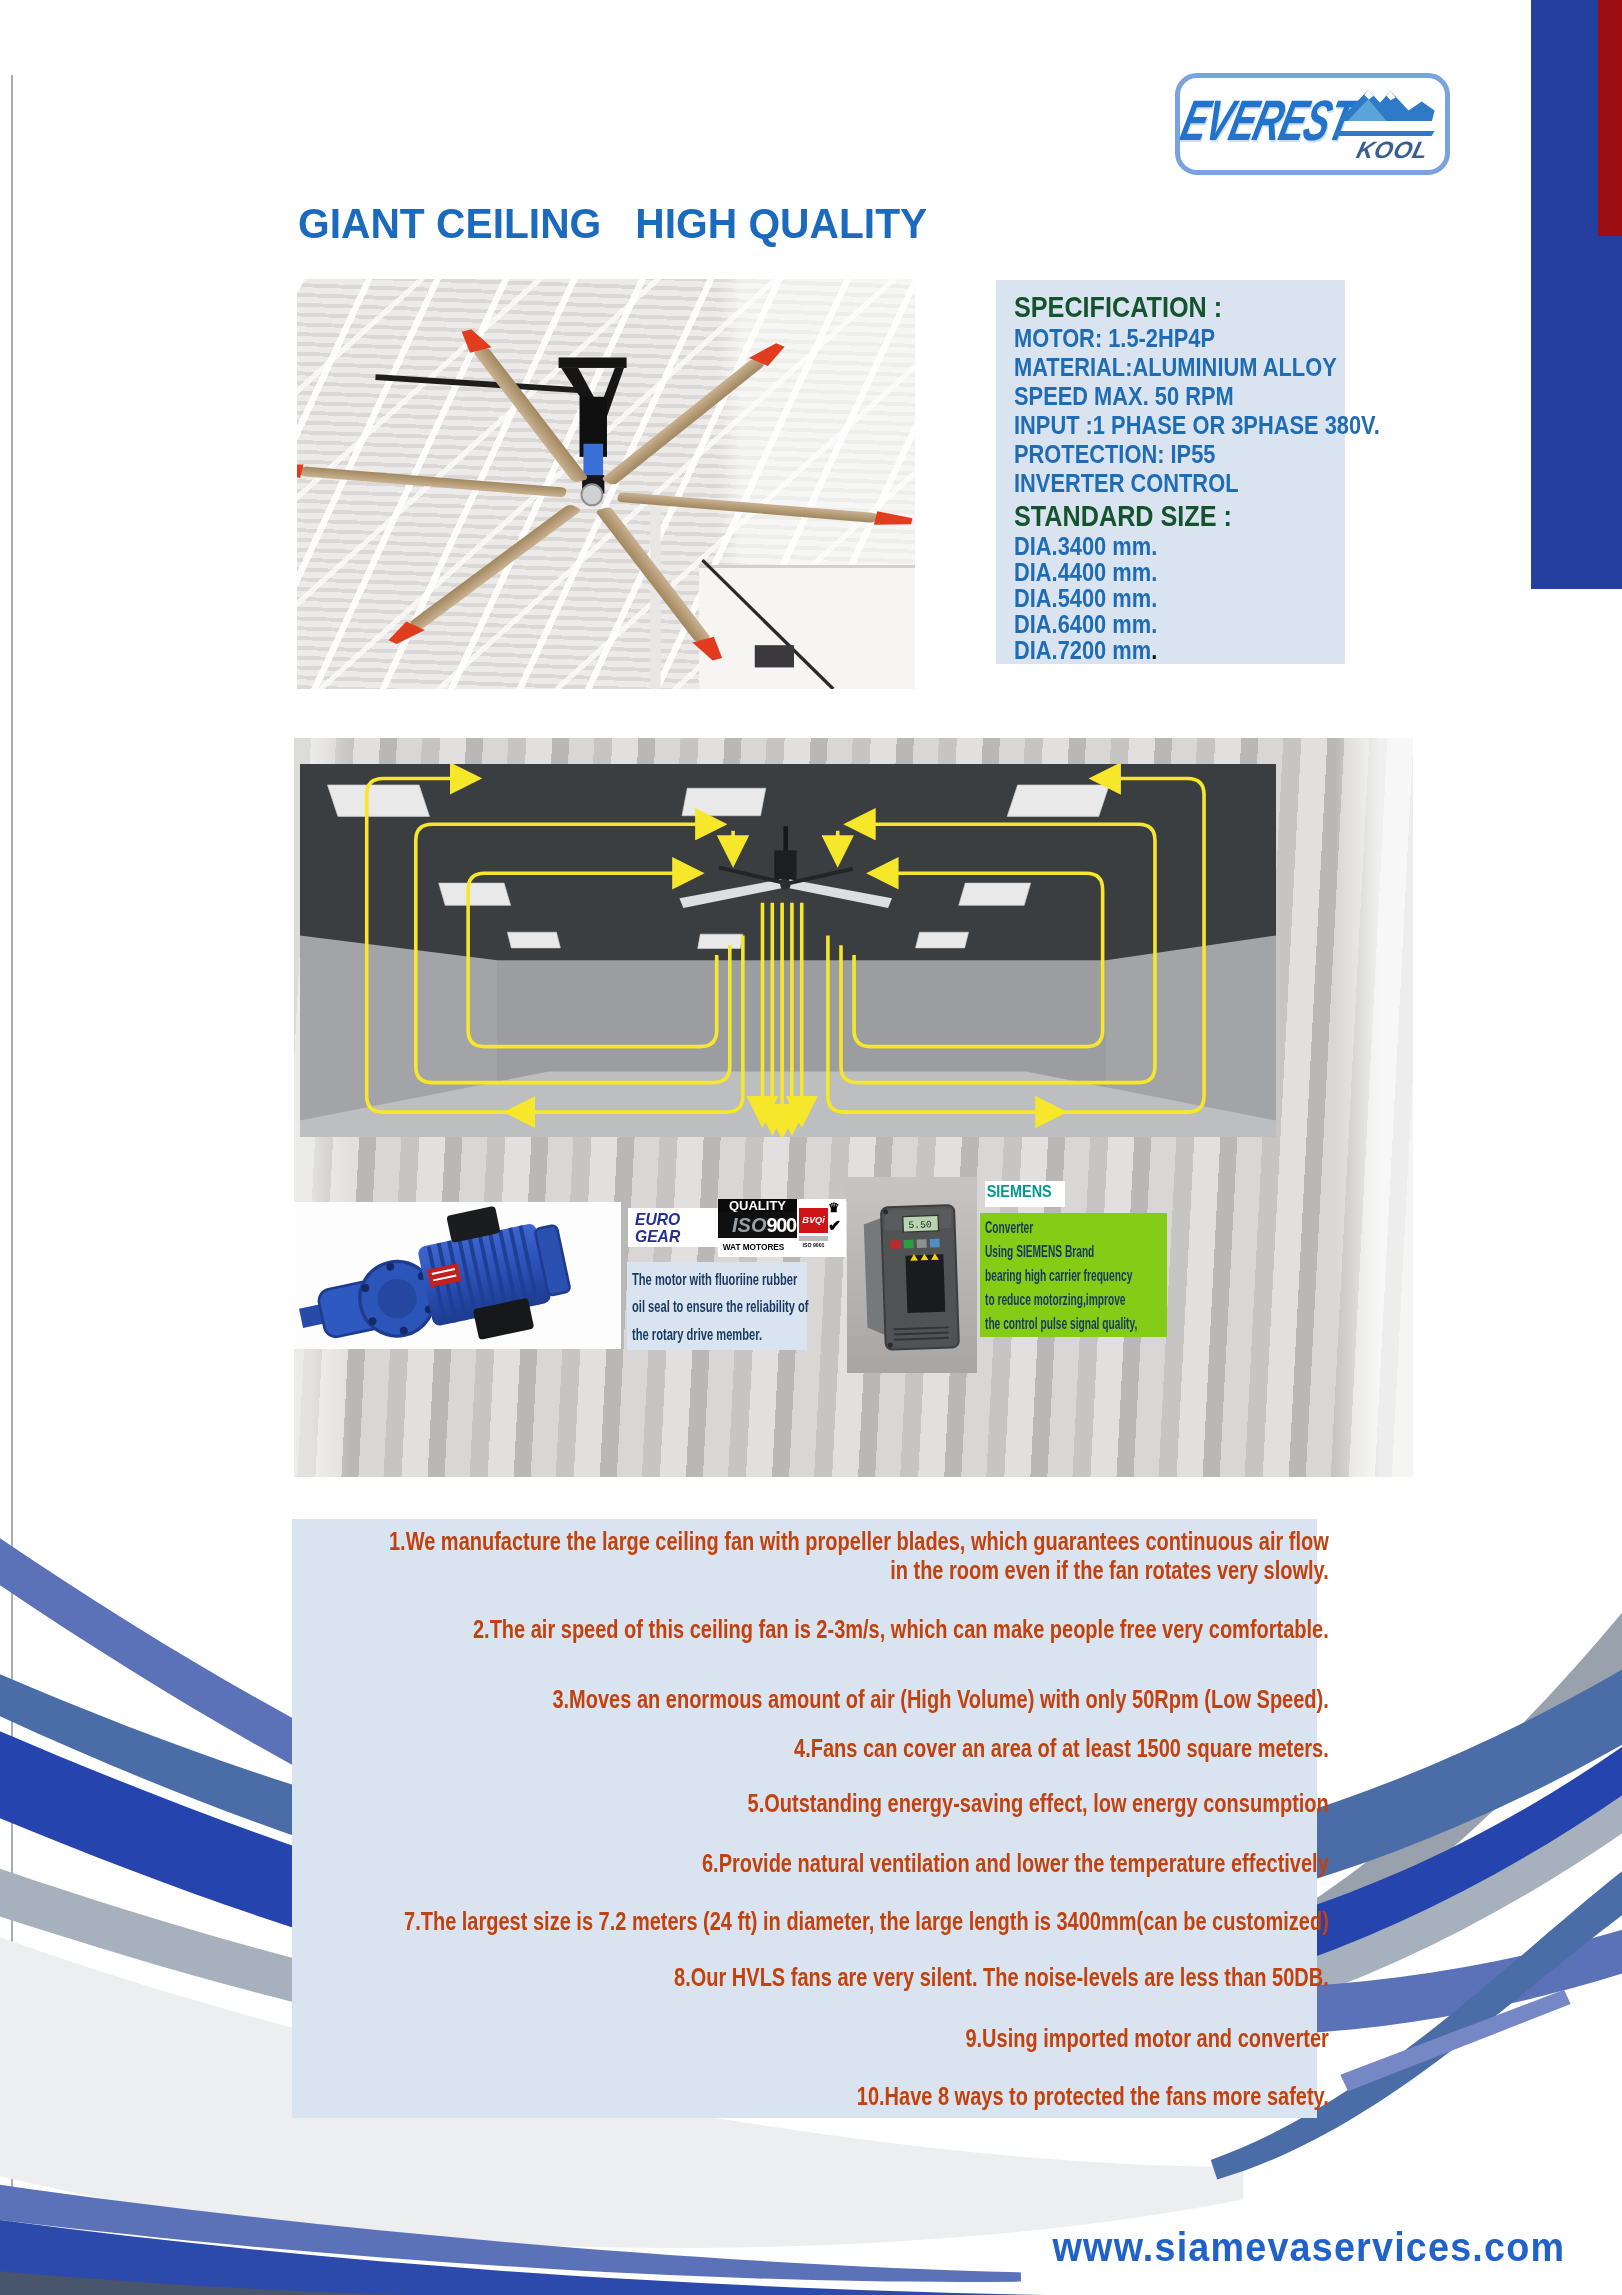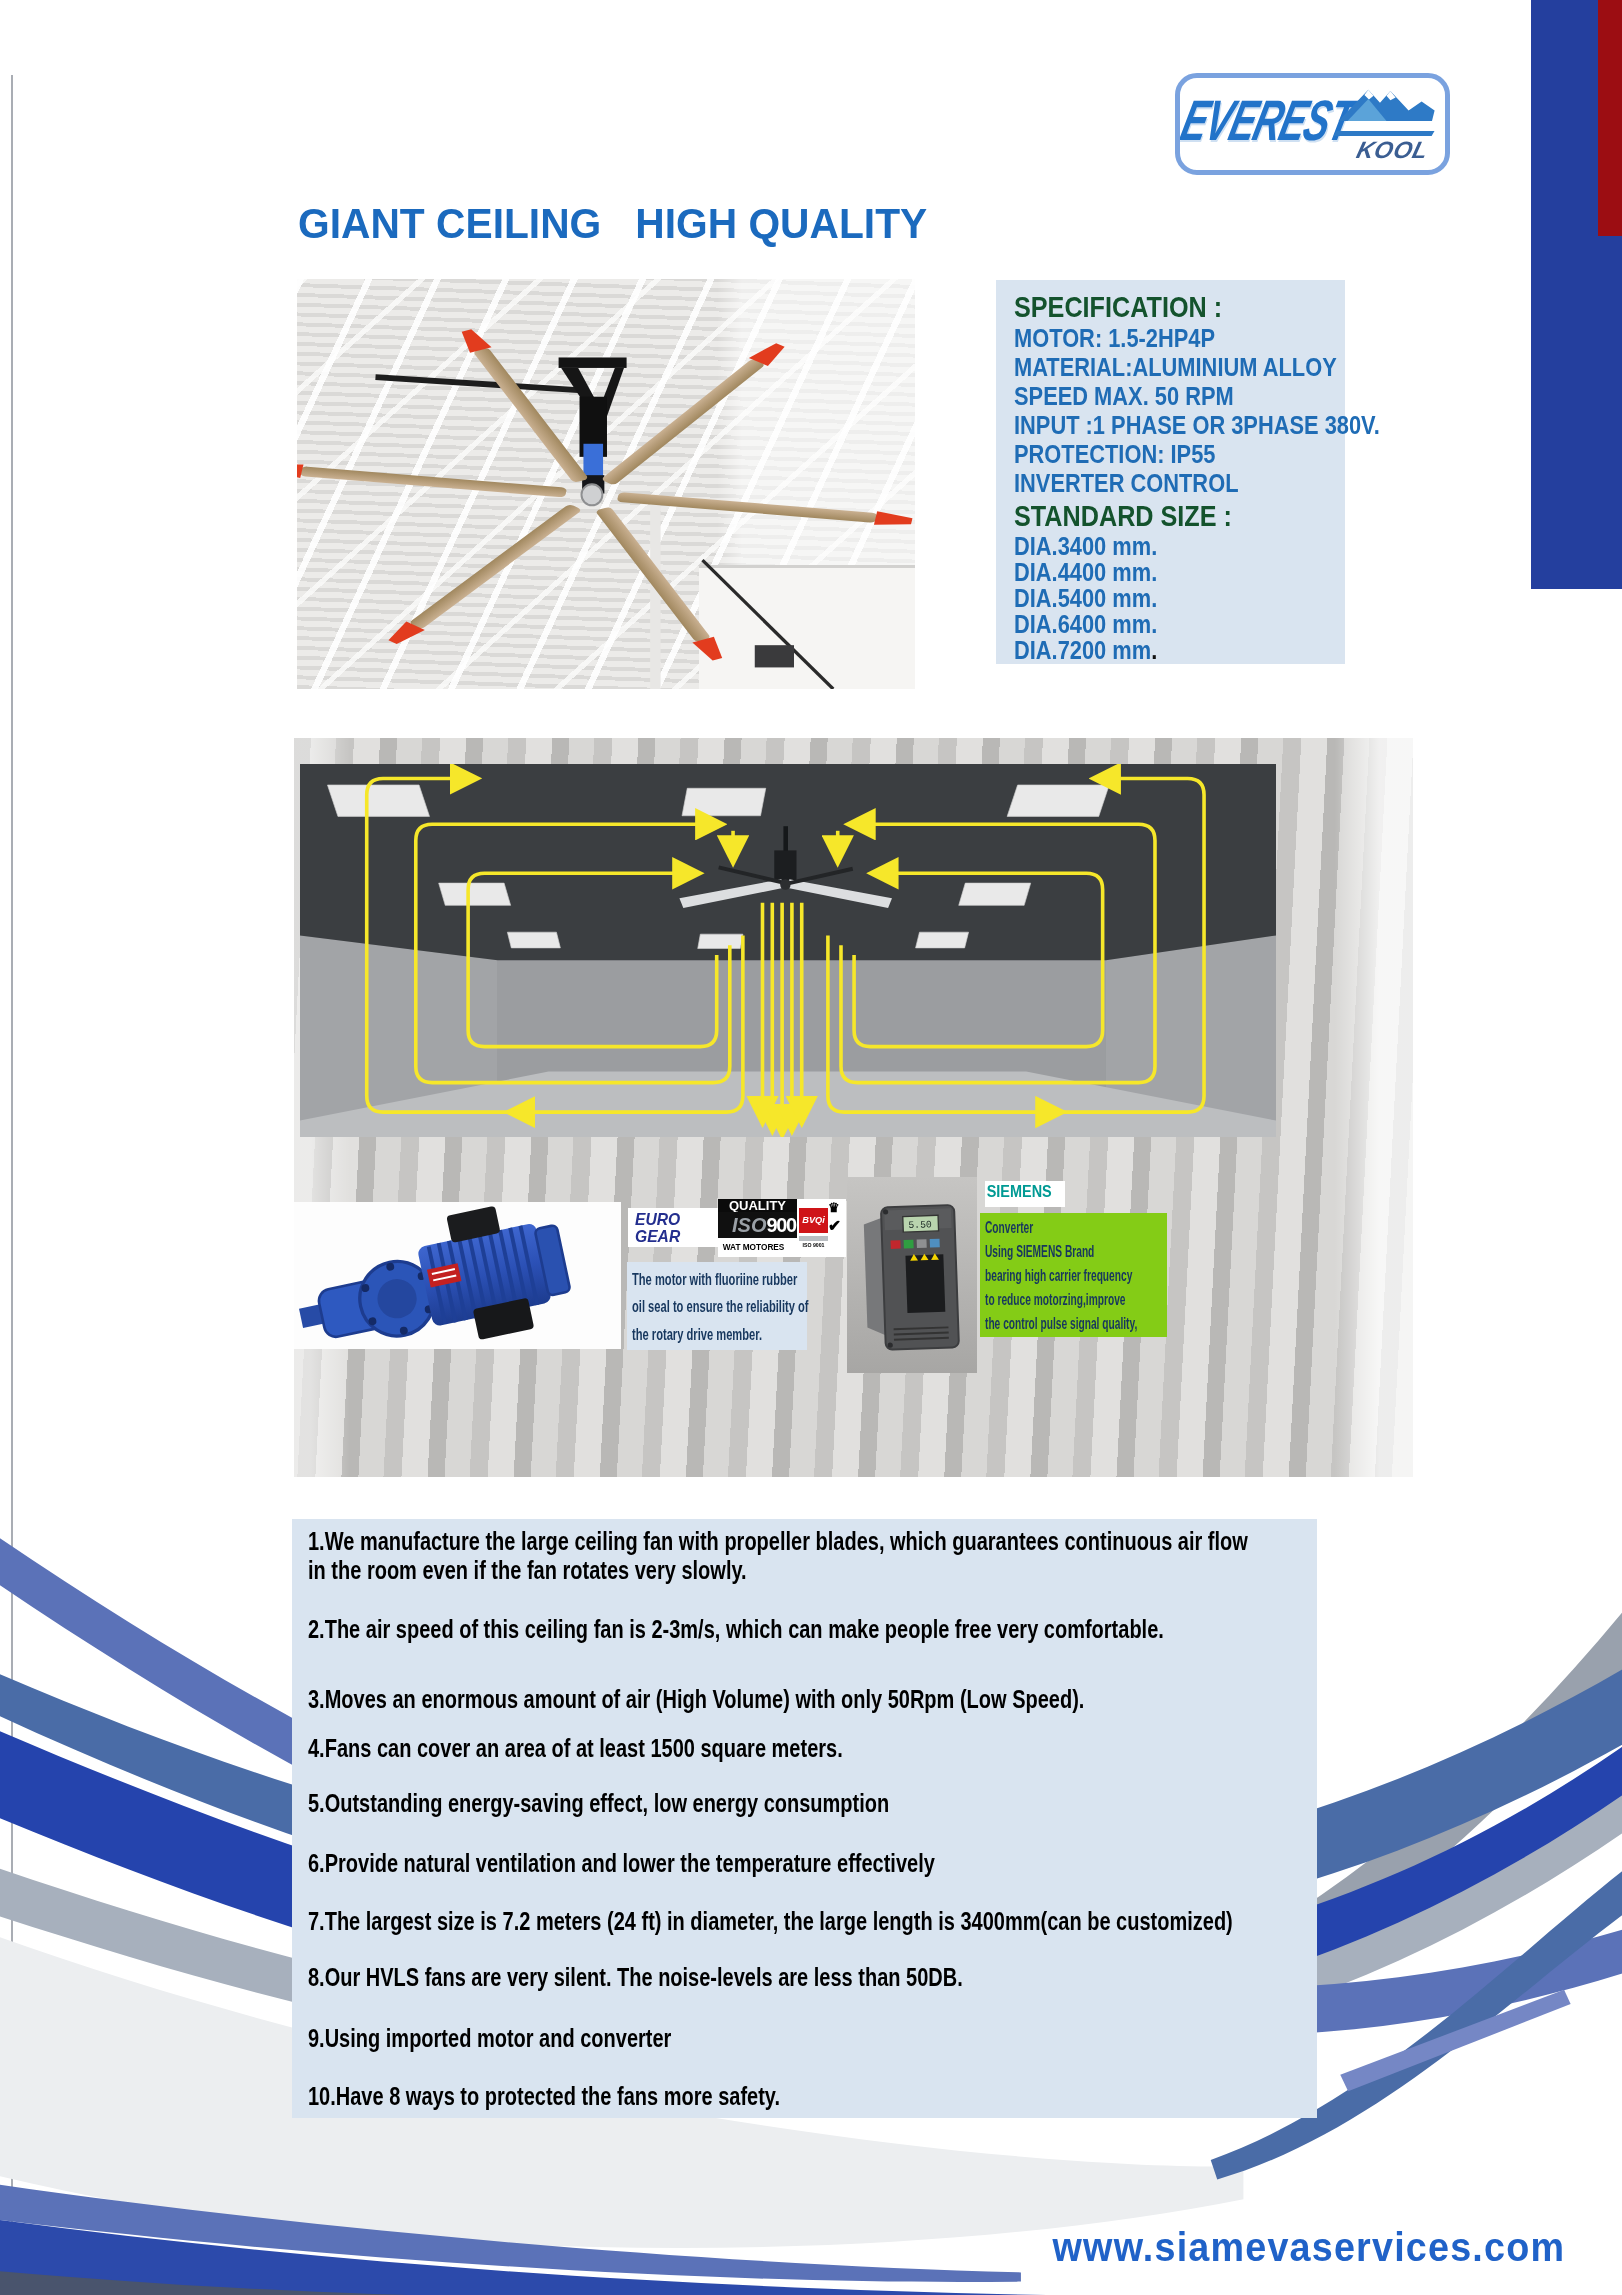--- a/index.html
+++ b/index.html
@@ -80,22 +80,22 @@
                    background:linear-gradient(#c6c5c3,#a7a6a4);}
   #siemens-logo-box{left:985px;top:1181px;width:80px;height:26px;background:#ffffff;}
   #siemens-logo-box .cx{font-size:17px;font-weight:bold;color:#009a94;letter-spacing:0px;
                         transform:scaleX(.85);line-height:22px;padding-left:2px;white-space:nowrap;}
   #siemens-note-box{left:980px;top:1213px;width:187px;height:124px;background:#84cc16;
                     padding:2.6px 0 0 5.2px;box-sizing:border-box;}
   #siemens-note-box .cx{font-size:15.7px;font-weight:bold;color:#17375e;line-height:24px;
                         transform:scaleX(.65);width:301px;}
   
   #features-box{left:292px;top:1519px;width:1025px;height:599px;background:#d9e4f0;}
-  .feat{position:absolute;left:15.7px;font-size:25px;line-height:29px;font-weight:bold;color:#000000;
-        width:1276px;}
+  .feat{position:absolute;left:15.7px;font-size:25px;line-height:29px;font-weight:bold;color:#c2410c;
+        width:1276px;text-align:right;}
   .feat .cx{transform:scaleX(.8);width:1276px;}
   
   #website{right:58px;top:2224px;font-size:41px;font-weight:bold;color:#2062c8;
            letter-spacing:1.3px;transform:scaleX(.92);transform-origin:100% 0;white-space:nowrap;}
   
   #swoosh{left:0;top:1440px;width:1623px;height:856px;}
 </style>
 </head>
 <body>
 

